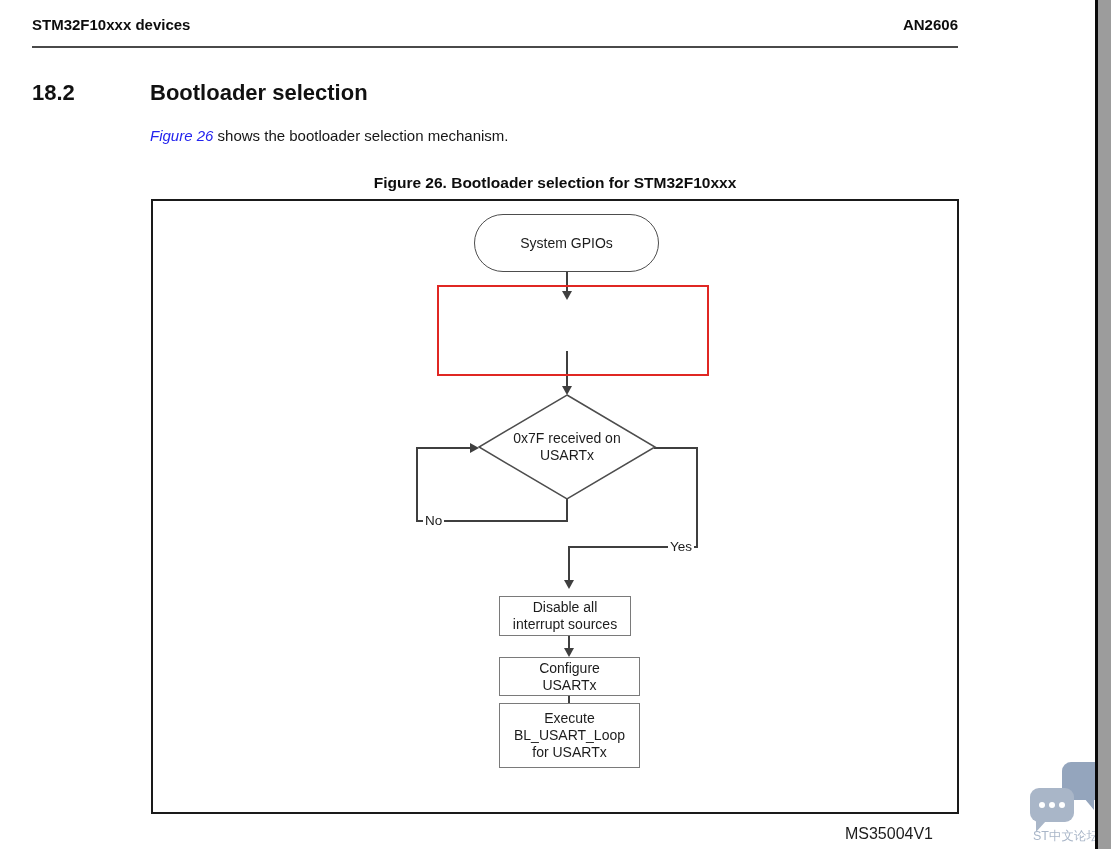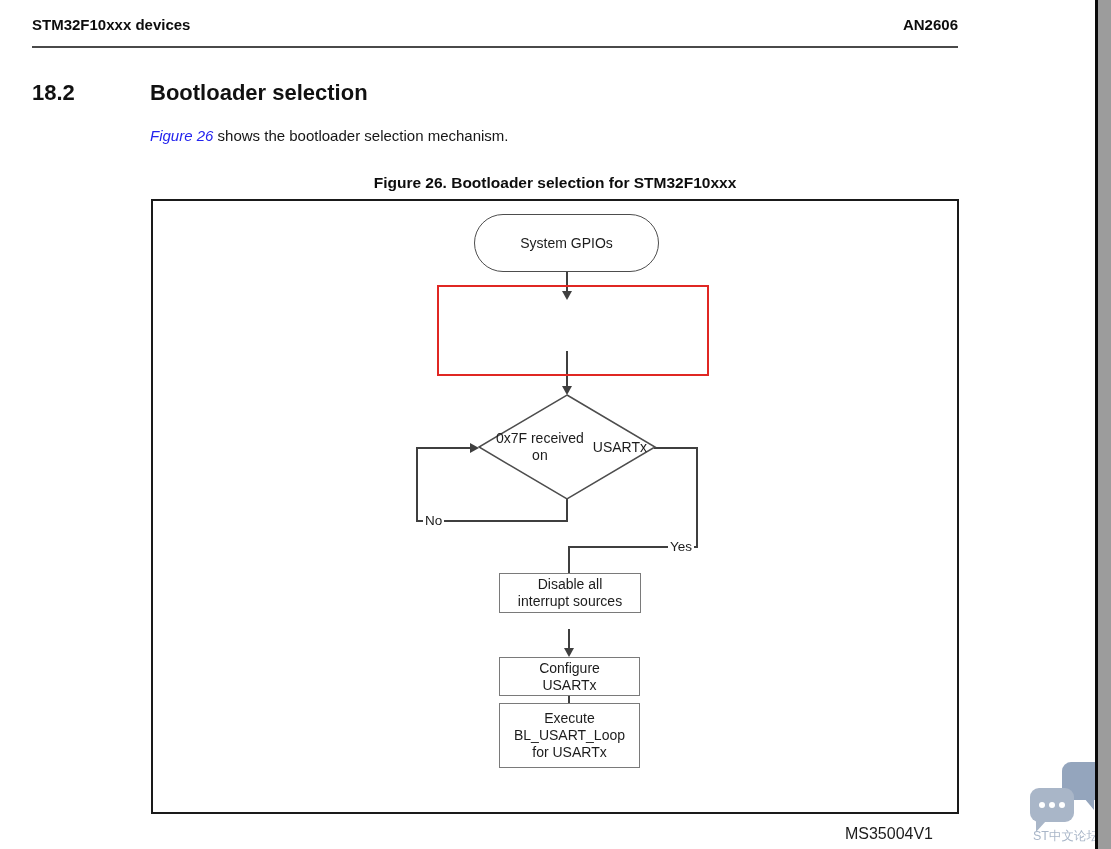--- a/index.html
+++ b/index.html
@@ -55,23 +55,23 @@
   .node-terminal {
     left:321px; top:13px; width:185px; height:58px;
     border:1.5px solid #4d4d4d; border-radius:29px;
   }
   .highlight-rect {
     position:absolute; left:284px; top:84px; width:272px; height:91px;
     border:2px solid var(--highlight-red,#e02723); background:transparent;
   }
   .node-init   { left:306px; top:99px;  width:216px; height:57px; border:1.5px solid var(--box-border-gray,#7a7a7a); }
   .diamond-label { position:absolute; left:334px; top:216px; width:160px; height:60px;
-    display:flex; flex-direction:row; align-items:center; justify-content:center;
+    display:flex; flex-direction:column; align-items:center; justify-content:center;
     font-size:14px; line-height:17px; color:#1c1c1c; text-align:center; }
-  .node-disable   { left:346px; top:372px; width:142px; height:40px; border:1.5px solid var(--box-border-gray,#7a7a7a); }
+  .node-disable   { left:346px; top:395px; width:132px; height:40px; border:1.5px solid var(--box-border-gray,#7a7a7a); }
   .node-configure { left:346px; top:456px; width:141px; height:39px; border:1.5px solid var(--box-border-gray,#7a7a7a); }
   .node-execute   { left:346px; top:502px; width:141px; height:65px; border:1.5px solid var(--box-border-gray,#7a7a7a); }
 
   .edge-label {
     position:absolute; background:#fff; font-size:13.5px; line-height:16px;
     color:#1c1c1c; padding:0 2px;
   }
   .edge-label-no  { left:270px; top:312px; }
   .edge-label-yes { left:515px; top:338px; }
 

